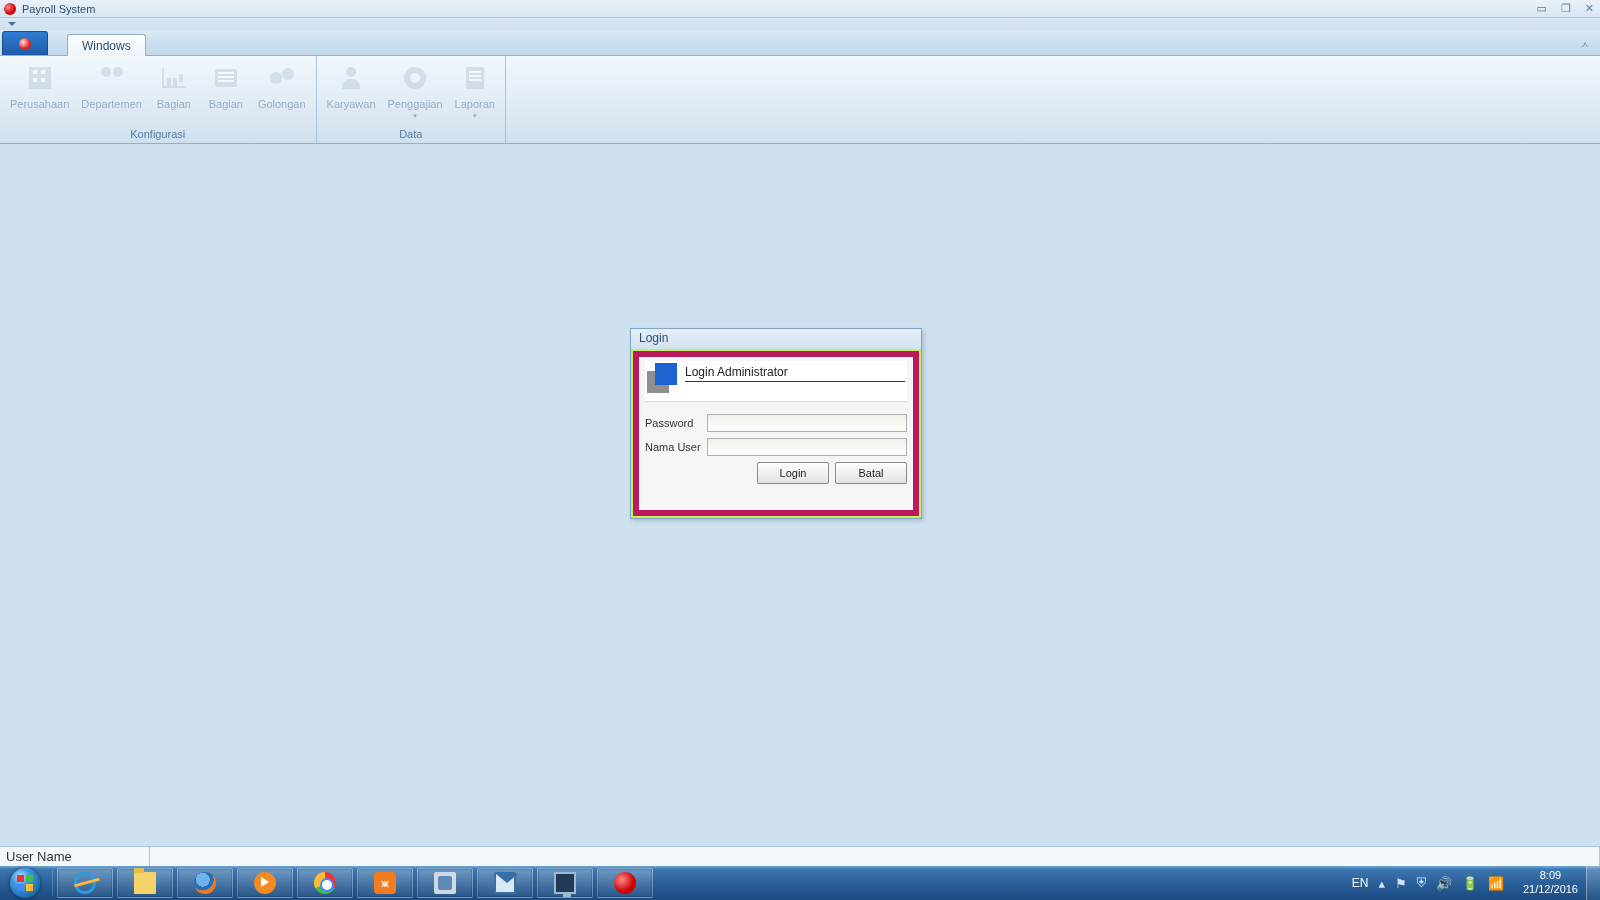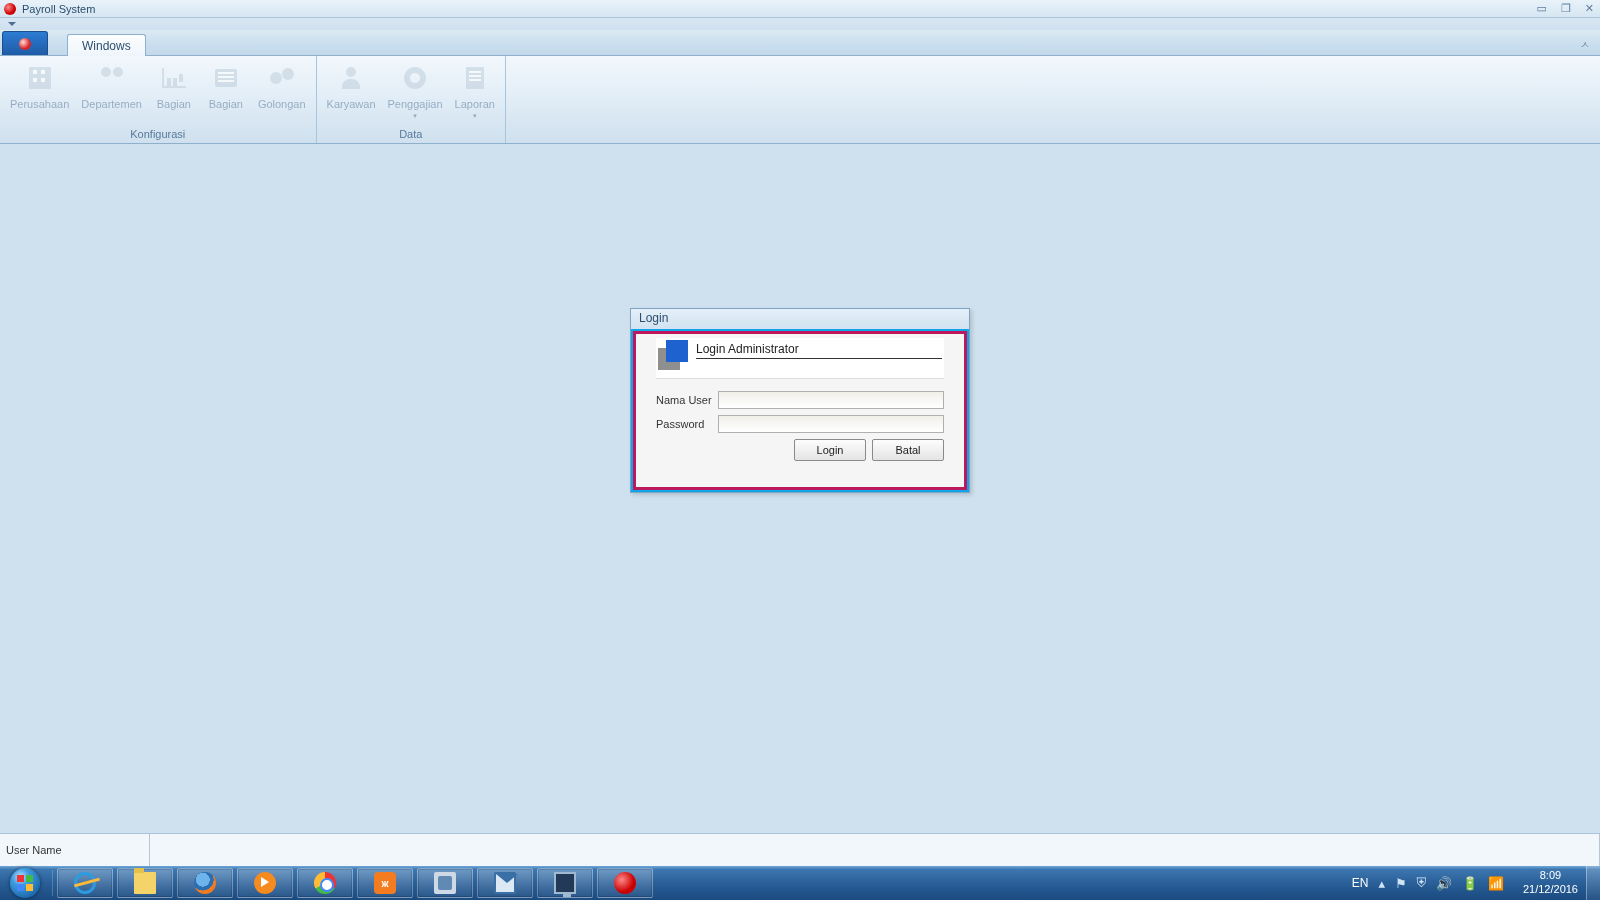--- a/index.html
+++ b/index.html
@@ -151,36 +151,36 @@
   
   .workspace {
     position: absolute;
     top: 144px; bottom: 50px; left: 0; right: 0;
     background: #cfe0ee;
   }
 
   
   .login-dialog {
     position: absolute;
-    left: 630px; top: 164px;
-    width: 340px;
-    background: #0ea5e9;
+    left: 630px; top: 184px;
+    width: 292px;
+    background: #bef264;
     border: 1px solid #7fa4c6;
     box-shadow: 2px 2px 4px rgba(0,0,0,0.15);
   }
   .login-title {
     padding: 2px 8px 4px;
     color: #2e4e6e; font-size: 12px;
     background: linear-gradient(to bottom, #e4eff8, #d2e2f0);
   }
   .login-inner {
     margin: 2px;
     background: #f5f5f5;
-    border: 3px solid #be185d;
-    padding: 4px 20px 26px;
+    border: 6px solid #be185d;
+    padding: 4px 6px 26px;
   }
   .login-header {
     display: flex; align-items: flex-start;
     background: #fff;
     border-bottom: 1px solid #ddd;
     padding: 2px 2px 6px;
     margin-bottom: 12px;
   }
   .login-header .boxes { position: relative; width: 34px; height: 32px; margin-right: 4px; }
   .login-header .boxes .b1 { position:absolute; left:0; top:8px; width:22px; height:22px; background:#8f8f8f; }
@@ -203,25 +203,25 @@
     width: 72px; height: 22px;
     border: 1px solid #8a8a8a;
     background: linear-gradient(to bottom, #fdfdfd, #e4e4e4);
     font-size: 11px; color:#222;
     border-radius: 2px;
   }
 
   
   .statusbar {
     position: absolute; bottom: 34px; left: 0; right: 0;
-    height: 33px;
+    height: 20px;
     background: #f2f7fb;
     border-top: 1px solid #a9c4db;
     display: flex; align-items: stretch;
-    font-size: 11px; color: #333;
+    font-size: 13px; color: #333;
   }
   .statusbar .cell {
     border-right: 1px solid #b7c6d4;
     padding: 1px 6px;
     display: flex; align-items: center;
   }
   .statusbar .cell:first-child { width: 150px; }
 
   
   .taskbar {
@@ -394,26 +394,26 @@
     <div class="login-title">Login</div>
     <div class="login-inner">
       <div class="login-header">
         <div class="boxes">
           <div class="b1"></div>
             <div class="b2"></div>
         </div>
         <div class="htext">Login Administrator</div>
       </div>
       <div class="login-row">
+        <label>Password</label>
+        <input type="password" value="" style="">
+      </div>
+      <div class="login-row">
         <label>Nama User</label>
         <input type="text" value="" style="">
-      </div>
-      <div class="login-row">
-        <label>Password</label>
-        <input type="password" value="" style="">
       </div>
       <div class="login-buttons">
         <button>Login</button>
         <button>Batal</button>
       </div>
     </div>
   </div>
 
 </div>
 

